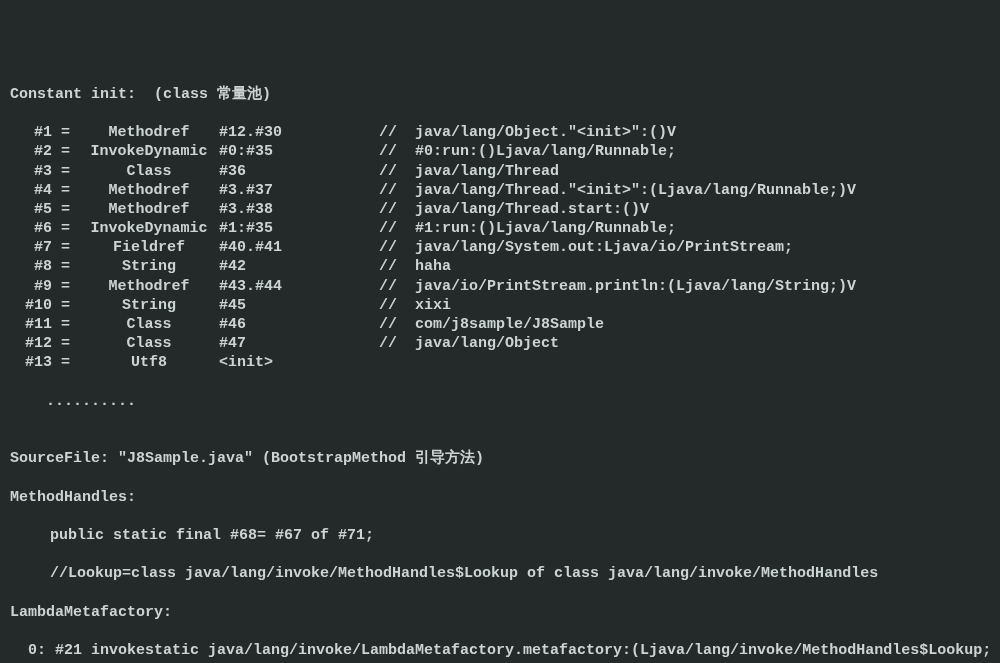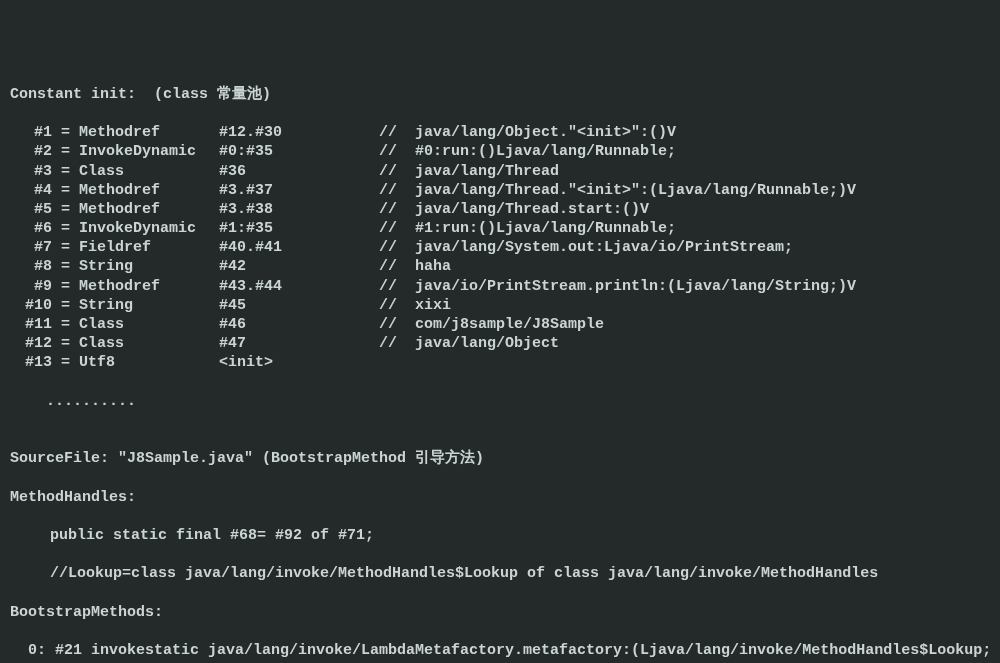--- a/index.html
+++ b/index.html
@@ -12,39 +12,39 @@
     padding: 8px 10px;
     width: 1000px;
     height: 663px;
     overflow: hidden;
     white-space: pre;
     font-weight: 600;
   }
   .row { display: block; }
   .idx { display: inline-block; width: 42px; text-align: right; }
   .eq  { display: inline-block; }
-  .typ { display: inline-block; width: 140px; }
+  .typ { display: inline-block; width: 140px; text-align: center; }
   .ref { display: inline-block; width: 160px; }
   .sep { display: inline-block; }
   .cmt { display: inline-block; }
   .indent1 { padding-left: 40px; }
 </style>
 </head>
 <body>
 
 
 
 <div>Constant init:  (class 常量池)</div>
 <div id="pool-rows"><div class="row"><span class="idx">#1</span><span class="eq"> = </span><span class="typ">Methodref</span><span class="ref">#12.#30</span><span class="sep">//  </span><span class="cmt">java/lang/Object."&lt;init&gt;":()V</span></div><div class="row"><span class="idx">#2</span><span class="eq"> = </span><span class="typ">InvokeDynamic</span><span class="ref">#0:#35</span><span class="sep">//  </span><span class="cmt">#0:run:()Ljava/lang/Runnable;</span></div><div class="row"><span class="idx">#3</span><span class="eq"> = </span><span class="typ">Class</span><span class="ref">#36</span><span class="sep">//  </span><span class="cmt">java/lang/Thread</span></div><div class="row"><span class="idx">#4</span><span class="eq"> = </span><span class="typ">Methodref</span><span class="ref">#3.#37</span><span class="sep">//  </span><span class="cmt">java/lang/Thread."&lt;init&gt;":(Ljava/lang/Runnable;)V</span></div><div class="row"><span class="idx">#5</span><span class="eq"> = </span><span class="typ">Methodref</span><span class="ref">#3.#38</span><span class="sep">//  </span><span class="cmt">java/lang/Thread.start:()V</span></div><div class="row"><span class="idx">#6</span><span class="eq"> = </span><span class="typ">InvokeDynamic</span><span class="ref">#1:#35</span><span class="sep">//  </span><span class="cmt">#1:run:()Ljava/lang/Runnable;</span></div><div class="row"><span class="idx">#7</span><span class="eq"> = </span><span class="typ">Fieldref</span><span class="ref">#40.#41</span><span class="sep">//  </span><span class="cmt">java/lang/System.out:Ljava/io/PrintStream;</span></div><div class="row"><span class="idx">#8</span><span class="eq"> = </span><span class="typ">String</span><span class="ref">#42</span><span class="sep">//  </span><span class="cmt">haha</span></div><div class="row"><span class="idx">#9</span><span class="eq"> = </span><span class="typ">Methodref</span><span class="ref">#43.#44</span><span class="sep">//  </span><span class="cmt">java/io/PrintStream.println:(Ljava/lang/String;)V</span></div><div class="row"><span class="idx">#10</span><span class="eq"> = </span><span class="typ">String</span><span class="ref">#45</span><span class="sep">//  </span><span class="cmt">xixi</span></div><div class="row"><span class="idx">#11</span><span class="eq"> = </span><span class="typ">Class</span><span class="ref">#46</span><span class="sep">//  </span><span class="cmt">com/j8sample/J8Sample</span></div><div class="row"><span class="idx">#12</span><span class="eq"> = </span><span class="typ">Class</span><span class="ref">#47</span><span class="sep">//  </span><span class="cmt">java/lang/Object</span></div><div class="row"><span class="idx">#13</span><span class="eq"> = </span><span class="typ">Utf8</span><span class="ref">&lt;init&gt;</span></div></div>
 <div class="row">    <span>..........</span></div>
 <div class="row"></div>
 <div class="row">SourceFile: "J8Sample.java" (BootstrapMethod 引导方法)</div>
 <div class="row">MethodHandles:</div>
-<div class="row indent1">public static final #68= #92 of #71;</div>
+<div class="row indent1">public static final #68= #67 of #71;</div>
 <div class="row indent1">//Lookup=class java/lang/invoke/MethodHandles$Lookup of class java/lang/invoke/MethodHandles</div>
-<div class="row">BootstrapMethods:</div>
+<div class="row">LambdaMetafactory:</div>
 <div class="row">  0: #21 invokestatic java/lang/invoke/LambdaMetafactory.metafactory:(Ljava/lang/invoke/MethodHandles$Lookup;</div>
 
 
 
 
 
 
 
 </body></html>

